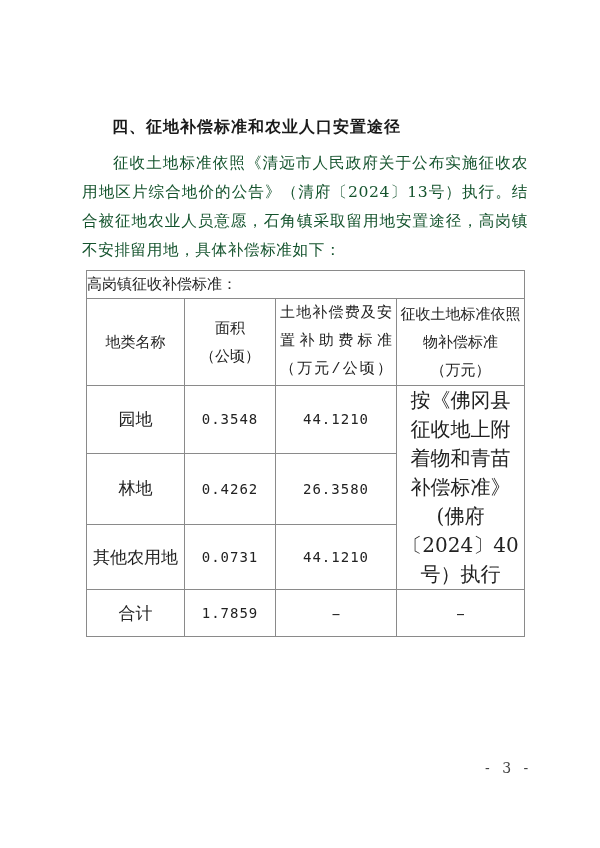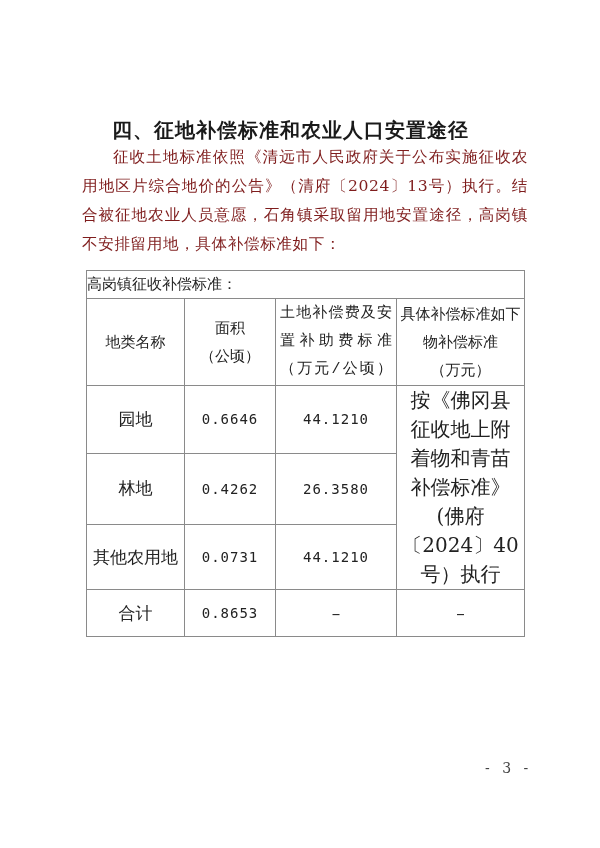--- a/index.html
+++ b/index.html
@@ -14,36 +14,36 @@
       overflow: hidden;
       font-family: "DejaVu Serif", "Liberation Serif", serif;
       color: #222222;
     }
     .heading {
       position: absolute;
       left: 112px;
       top: 117px;
       font-family: "DejaVu Sans", "Liberation Sans", sans-serif;
       font-weight: bold;
-      font-size: 20px;
+      font-size: 16px;
       letter-spacing: 1px;
       color: #1a1a1a;
       white-space: nowrap;
     }
     .para {
       position: absolute;
       left: 82px;
-      top: 143px;
+      top: 149px;
       width: 446px;
       font-size: 15.6px;
       line-height: 29px;
       text-align: justify;
       text-indent: 31px;
       letter-spacing: 0.6px;
-      color: #7f1d1d;
+      color: #14532d;
     }
     .table {
       position: absolute;
       left: 86px;
       top: 270px;
       width: 438px;
       border-collapse: collapse;
       table-layout: fixed;
     }
     .table td {
@@ -115,43 +115,43 @@
     <td colspan="4" class="caption-cell">高岗镇征收补偿标准：</td>
   </tr>
   <tr>
     <td class="hdr">地类名称</td>
     <td class="hdr">
       <div>面积</div>
       <div>（公顷）</div>
     </td>
     <td class="hdr just">土地补偿费及安置补助费标准（万元/公顷）</td>
     <td class="hdr">
-      <div>具体补偿标准如下</div>
+      <div>征收土地标准依照</div>
       <div>物补偿标准</div>
       <div>（万元）</div>
     </td>
   </tr>
   <tr class="row1">
     <td>园地</td>
-    <td class="num">0.6646</td>
+    <td class="num">0.3548</td>
     <td class="num">44.1210</td>
     <td rowspan="3" class="merged">按《佛冈县征收地上附着物和青苗补偿标准》(佛府〔2024〕40号）执行</td>
   </tr>
   <tr class="row2">
     <td>林地</td>
     <td class="num">0.4262</td>
     <td class="num">26.3580</td>
   </tr>
   <tr class="row3">
     <td>其他农用地</td>
     <td class="num">0.0731</td>
     <td class="num">44.1210</td>
   </tr>
   <tr class="row4">
     <td>合计</td>
-    <td class="num">0.8653</td>
+    <td class="num">1.7859</td>
     <td>–</td>
     <td>–</td>
   </tr>
 </tbody>
   </table>
 
 <div class="page-num">- 3 -</div>
 
 </body></html>

